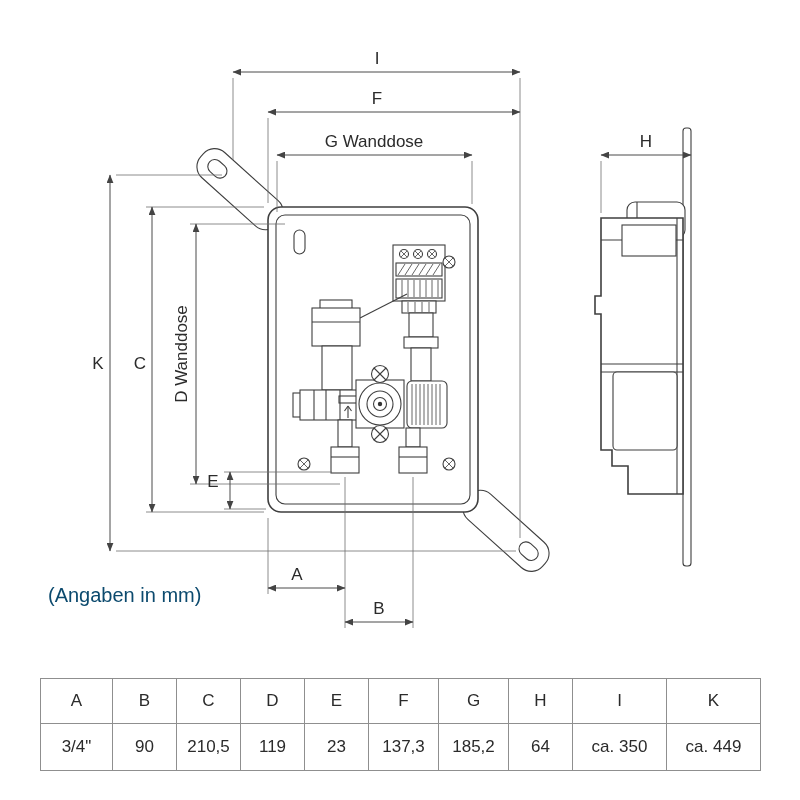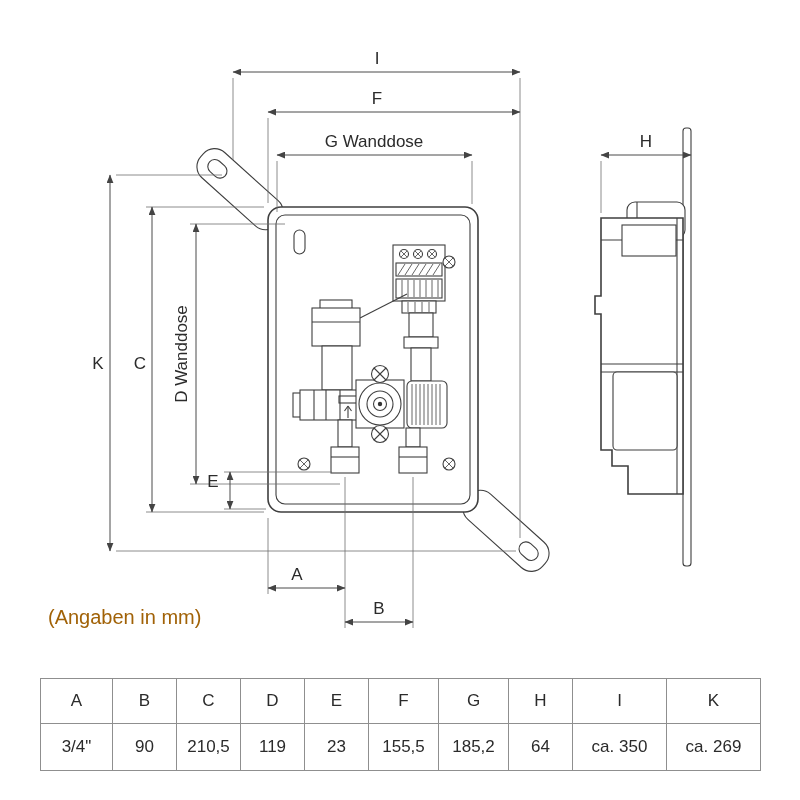--- a/index.html
+++ b/index.html
@@ -5,21 +5,21 @@
   html,body{margin:0;padding:0;background:#fff;font-family:"Liberation Sans",sans-serif;color:#2b2b2b;}
   .canvas{position:relative;width:800px;height:800px;background:#fff;overflow:hidden;}
   svg{position:absolute;left:0;top:0;}
   svg text{font-family:"Liberation Sans",sans-serif;font-size:17px;fill:#2b2b2b;}
   .o{fill:#fff;stroke:#3f3f3f;stroke-width:1.6;}
   .sf{fill:#fff;stroke:#3f3f3f;stroke-width:1.1;}
   .s{fill:none;stroke:#3f3f3f;stroke-width:1.1;}
   .h{fill:none;stroke:#3f3f3f;stroke-width:0.8;}
   .d{fill:none;stroke:#4a4a4a;stroke-width:1;}
   .e{fill:none;stroke:#6e6e6e;stroke-width:0.8;}
-  .note{position:absolute;left:48px;top:606px;font-size:20px;color:#a16207;}
+  .note{position:absolute;left:48px;top:584px;font-size:20px;color:#0c4a6e;}
   table.dims{position:absolute;left:40px;top:678px;width:720px;border-collapse:collapse;table-layout:fixed;font-size:17px;color:#2b2b2b;background:#fff;}
   .dims th,.dims td{border:1px solid #8f8f8f;text-align:center;vertical-align:middle;font-weight:400;padding:0;}
   .dims th{height:44px;}
   .dims td{height:46px;}
 </style>
 </head>
 <body>
 
 <div class="canvas">
 
@@ -239,22 +239,22 @@
       <th>H</th>
       <th>I</th>
       <th>K</th>
     </tr>
     <tr>
       <td>3/4"</td>
       <td>90</td>
       <td>210,5</td>
       <td>119</td>
       <td>23</td>
-      <td>155,5</td>
+      <td>137,3</td>
       <td>185,2</td>
       <td>64</td>
       <td>ca. 350</td>
-      <td>ca. 269</td>
+      <td>ca. 449</td>
     </tr>
   </tbody>
 </table>
 
 </div>
 
 </body></html>

